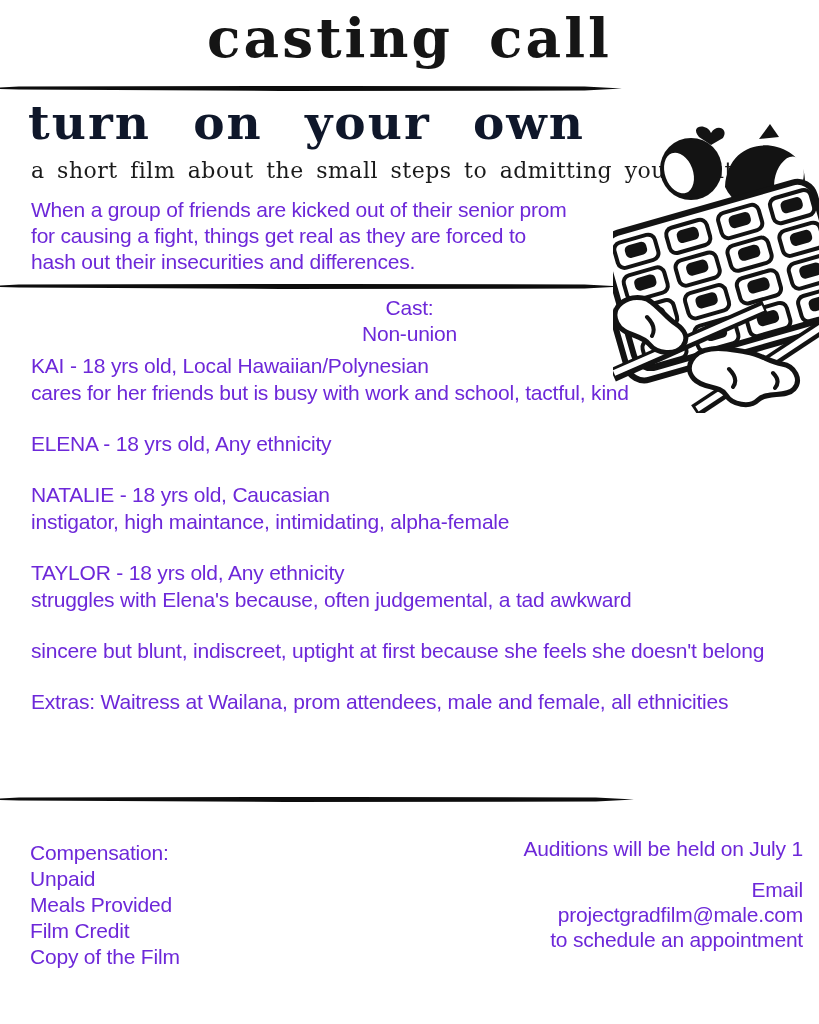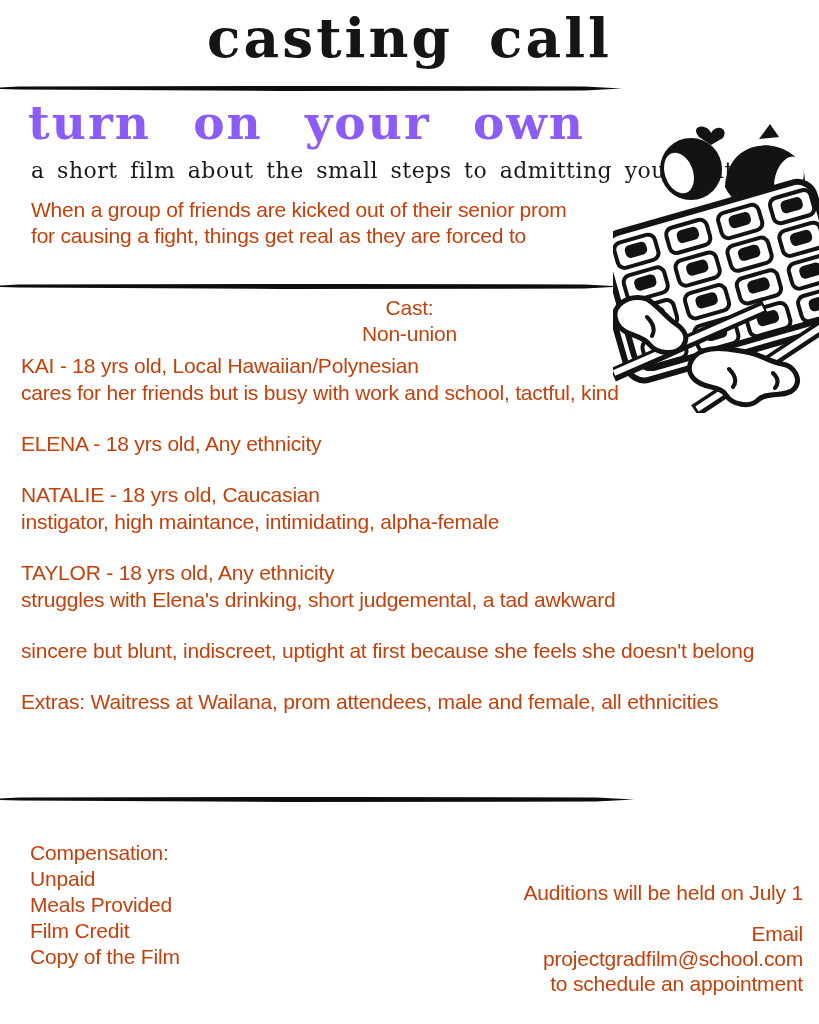--- a/index.html
+++ b/index.html
@@ -30,21 +30,21 @@
   }
   .film-title {
     position: absolute;
     top: 97px; left: 28px;
     margin: 0;
     font-family: "DejaVu Serif", serif;
     font-size: 47px;
     font-weight: 600;
     letter-spacing: 2px;
     word-spacing: 24px;
-    color: #8b5cf6;
+    color: #0f172a;
     white-space: nowrap;
     line-height: 1.1;
   }
   .tagline {
     position: absolute;
     top: 158px; left: 31px;
     font-family: "DejaVu Serif", serif;
     font-size: 22px;
     font-weight: 500;
     letter-spacing: 0.5px;
@@ -59,53 +59,53 @@
     left: 0;
     height: 5px;
     background: #0d0d0d;
     clip-path: polygon(0 32%, 3% 8%, 55% 0, 94% 10%, 100% 50%, 94% 92%, 45% 100%, 3% 72%, 0 62%);
   }
   .rule1 { top: 86px;  width: 622px; }
   .rule2 { top: 284px; width: 622px; }
   .rule3 { top: 797px; width: 634px; }
 
   
-  .body-text { color: #c2410c; font-size: 21px; letter-spacing: -0.2px; }
+  .body-text { color: #6d28d9; font-size: 21px; letter-spacing: -0.2px; }
 
   .synopsis {
     position: absolute;
     top: 197px; left: 31px;
     line-height: 26px;
     white-space: nowrap;
   }
   .cast-head {
     position: absolute;
     top: 295px; left: 0;
     width: 819px;
     text-align: center;
     line-height: 26px;
   }
   .roles {
     position: absolute;
-    top: 352px; left: 21px;
+    top: 352px; left: 31px;
     line-height: 27px;
     white-space: nowrap;
   }
   .role { margin-bottom: 24px; }
   .extras-line { margin-top: 5px; }
 
   .comp-block {
     position: absolute;
     top: 840px; left: 30px;
     line-height: 26px;
     white-space: nowrap;
   }
   .auditions-block {
     position: absolute;
-    top: 880px; right: 44px;
+    top: 836px; right: 44px;
     text-align: right;
     line-height: 25px;
     white-space: nowrap;
   }
   .aud-email-group { margin-top: 16px; }
 
   
   .illustration {
     position: absolute;
     top: 121px; right: 0;
@@ -121,20 +121,21 @@
   <h1 class="flyer-title">casting call</h1>
 
   <div class="rule rule1"></div>
 
   <h2 class="film-title">turn on your own</h2>
   <div class="tagline">a short film about the small steps to admitting your truth</div>
 
   <div class="synopsis body-text">
     <div>When a group of friends are kicked out of their senior prom</div>
     <div>for causing a fight, things get real as they are forced to</div>
+    <div>hash out their insecurities and differences.</div>
   </div>
 
   <div class="rule rule2"></div>
 
   <div class="cast-head body-text">
     <div>Cast:</div>
     <div>Non-union</div>
   </div>
 
   <div class="roles body-text">
@@ -144,21 +145,21 @@
     </div>
     <div class="role">
       <div>ELENA - 18 yrs old, Any ethnicity</div>
     </div>
     <div class="role">
       <div>NATALIE - 18 yrs old, Caucasian</div>
       <div>instigator, high maintance, intimidating, alpha-female</div>
     </div>
     <div class="role">
       <div>TAYLOR - 18 yrs old, Any ethnicity</div>
-      <div>struggles with Elena's drinking, short judgemental, a tad awkward</div>
+      <div>struggles with Elena's because, often judgemental, a tad awkward</div>
     </div>
     <div class="role">
       <div>sincere but blunt, indiscreet, uptight at first because she feels she doesn't belong</div>
     </div>
     <div class="extras-line">Extras: Waitress at Wailana, prom attendees, male and female, all ethnicities</div>
   </div>
 
   <div class="rule rule3"></div>
 
   <div class="comp-block body-text">
@@ -166,21 +167,21 @@
     <div>Unpaid</div>
     <div>Meals Provided</div>
     <div>Film Credit</div>
     <div>Copy of the Film</div>
   </div>
 
   <div class="auditions-block body-text">
     <div>Auditions will be held on July 1</div>
     <div class="aud-email-group">
       <div>Email</div>
-      <div>projectgradfilm@school.com</div>
+      <div>projectgradfilm@male.com</div>
       <div>to schedule an appointment</div>
     </div>
   </div>
 
   <div class="illustration">
     <svg width="234" height="292" viewBox="0 0 234 292" xmlns="http://www.w3.org/2000/svg">
       <defs>
         <g id="pk">
           <rect width="42" height="26" rx="7" fill="#ffffff" stroke="#131313" stroke-width="4"></rect>
           <rect x="10" y="5" width="22" height="13" rx="5" fill="#131313"></rect>

